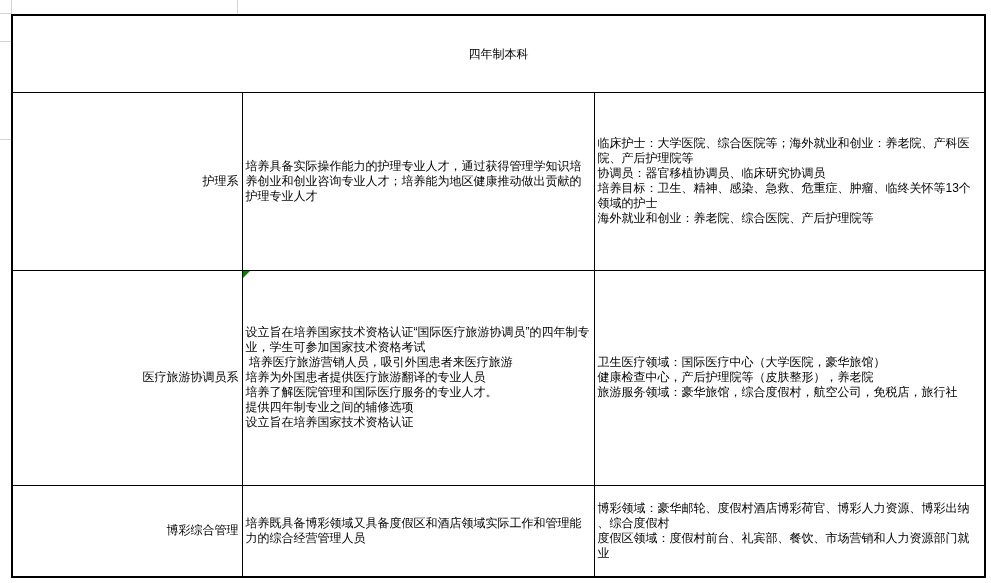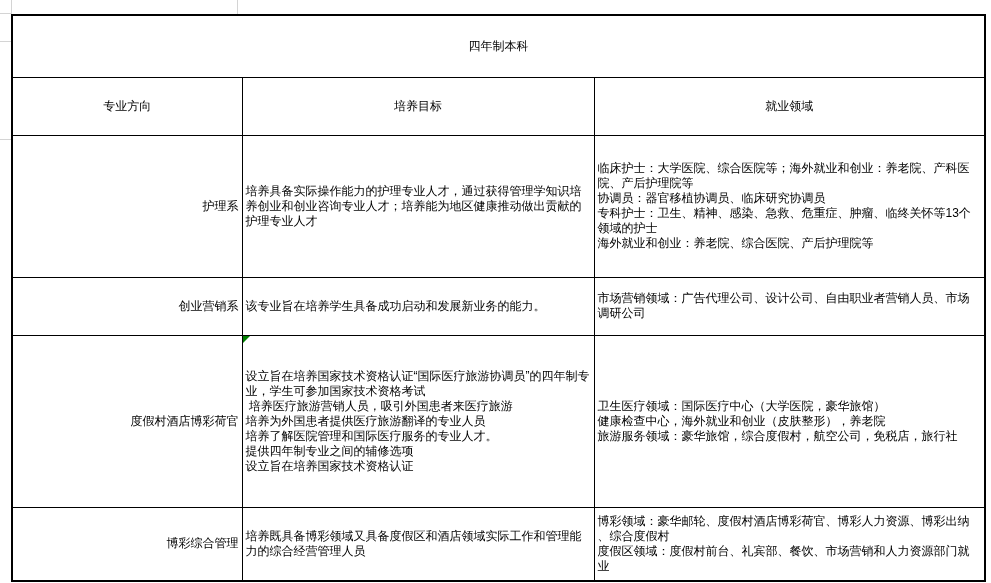--- a/index.html
+++ b/index.html
@@ -88,75 +88,53 @@
       <col style="width:391px">
     </colgroup>
 
     <tbody>
         <tr class="r-title">
       <td class="title-cell" colspan="3">
         <span>四年制本科</span>
       </td>
     </tr>
 
-    <tr class="r-head">
-      <td class="head-cell">
-        <span>专业方向</span>
-      </td>
-      <td class="head-cell">
-        <span>培养目标</span>
-      </td>
-      <td class="head-cell">
-        <span>就业领域</span>
-      </td>
-    </tr>
 
     <tr class="r-1">
       <td class="major-cell">
         <span>护理系</span>
       </td>
       <td class="text-cell">
         <div class="cell-line">培养具备实际操作能力的护理专业人才，通过获得管理学知识培养创业和创业咨询专业人才；培养能为地区健康推动做出贡献的护理专业人才</div>
       </td>
       <td class="text-cell">
         <div class="cell-line">临床护士：大学医院、综合医院等；海外就业和创业：养老院、产科医院、产后护理院等</div>
         <div class="cell-line">协调员：器官移植协调员、临床研究协调员</div>
-        <div class="cell-line">专科护士：卫生、精神、感染、急救、危重症、肿瘤、临终关怀等13个领域的护士</div>
+        <div class="cell-line">培养目标：卫生、精神、感染、急救、危重症、肿瘤、临终关怀等13个领域的护士</div>
         <div class="cell-line">海外就业和创业：养老院、综合医院、产后护理院等</div>
       </td>
     </tr>
 
-    <tr class="r-2">
-      <td class="major-cell">
-        <span>创业营销系</span>
-      </td>
-      <td class="text-cell">
-        <div class="cell-line">该专业旨在培养学生具备成功启动和发展新业务的能力。</div>
-      </td>
-      <td class="text-cell">
-        <div class="cell-line">市场营销领域：广告代理公司、设计公司、自由职业者营销人员、市场调研公司</div>
-      </td>
-    </tr>
 
     <tr class="r-3">
       <td class="major-cell">
-        <span>度假村酒店博彩荷官</span>
+        <span>医疗旅游协调员系</span>
       </td>
       <td class="text-cell">
         <span class="comment-marker"></span>
         <div class="cell-line">设立旨在培养国家技术资格认证“国际医疗旅游协调员”的四年制专业，学生可参加国家技术资格考试</div>
         <div class="cell-line"> 培养医疗旅游营销人员，吸引外国患者来医疗旅游</div>
         <div class="cell-line">培养为外国患者提供医疗旅游翻译的专业人员</div>
         <div class="cell-line">培养了解医院管理和国际医疗服务的专业人才。</div>
         <div class="cell-line">提供四年制专业之间的辅修选项</div>
         <div class="cell-line">设立旨在培养国家技术资格认证</div>
       </td>
       <td class="text-cell">
         <div class="cell-line">卫生医疗领域：国际医疗中心（大学医院，豪华旅馆）</div>
-        <div class="cell-line">健康检查中心，海外就业和创业（皮肤整形），养老院</div>
+        <div class="cell-line">健康检查中心，产后护理院等（皮肤整形），养老院</div>
         <div class="cell-line">旅游服务领域：豪华旅馆，综合度假村，航空公司，免税店，旅行社</div>
       </td>
     </tr>
 
     <tr class="r-4">
       <td class="major-cell">
         <span>博彩综合管理</span>
       </td>
       <td class="text-cell">
         <div class="cell-line">培养既具备博彩领域又具备度假区和酒店领域实际工作和管理能力的综合经营管理人员</div>

